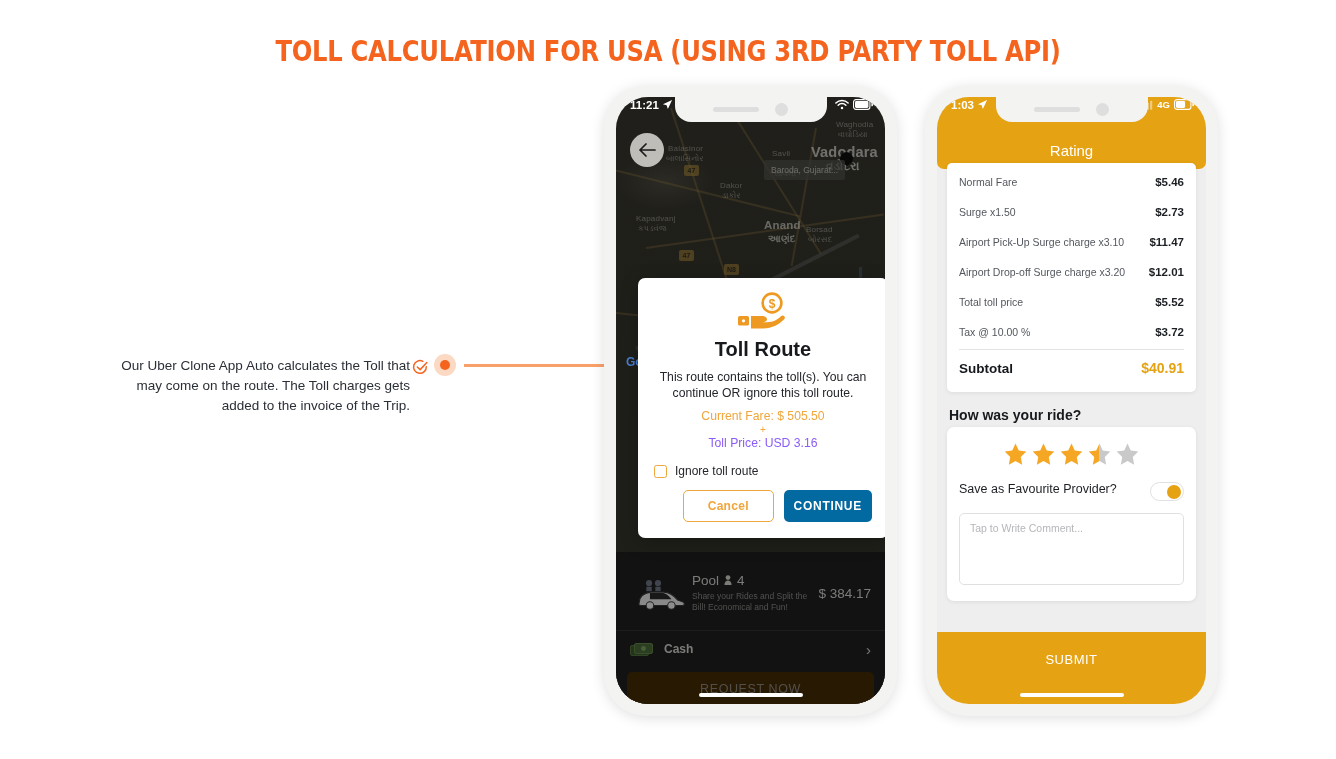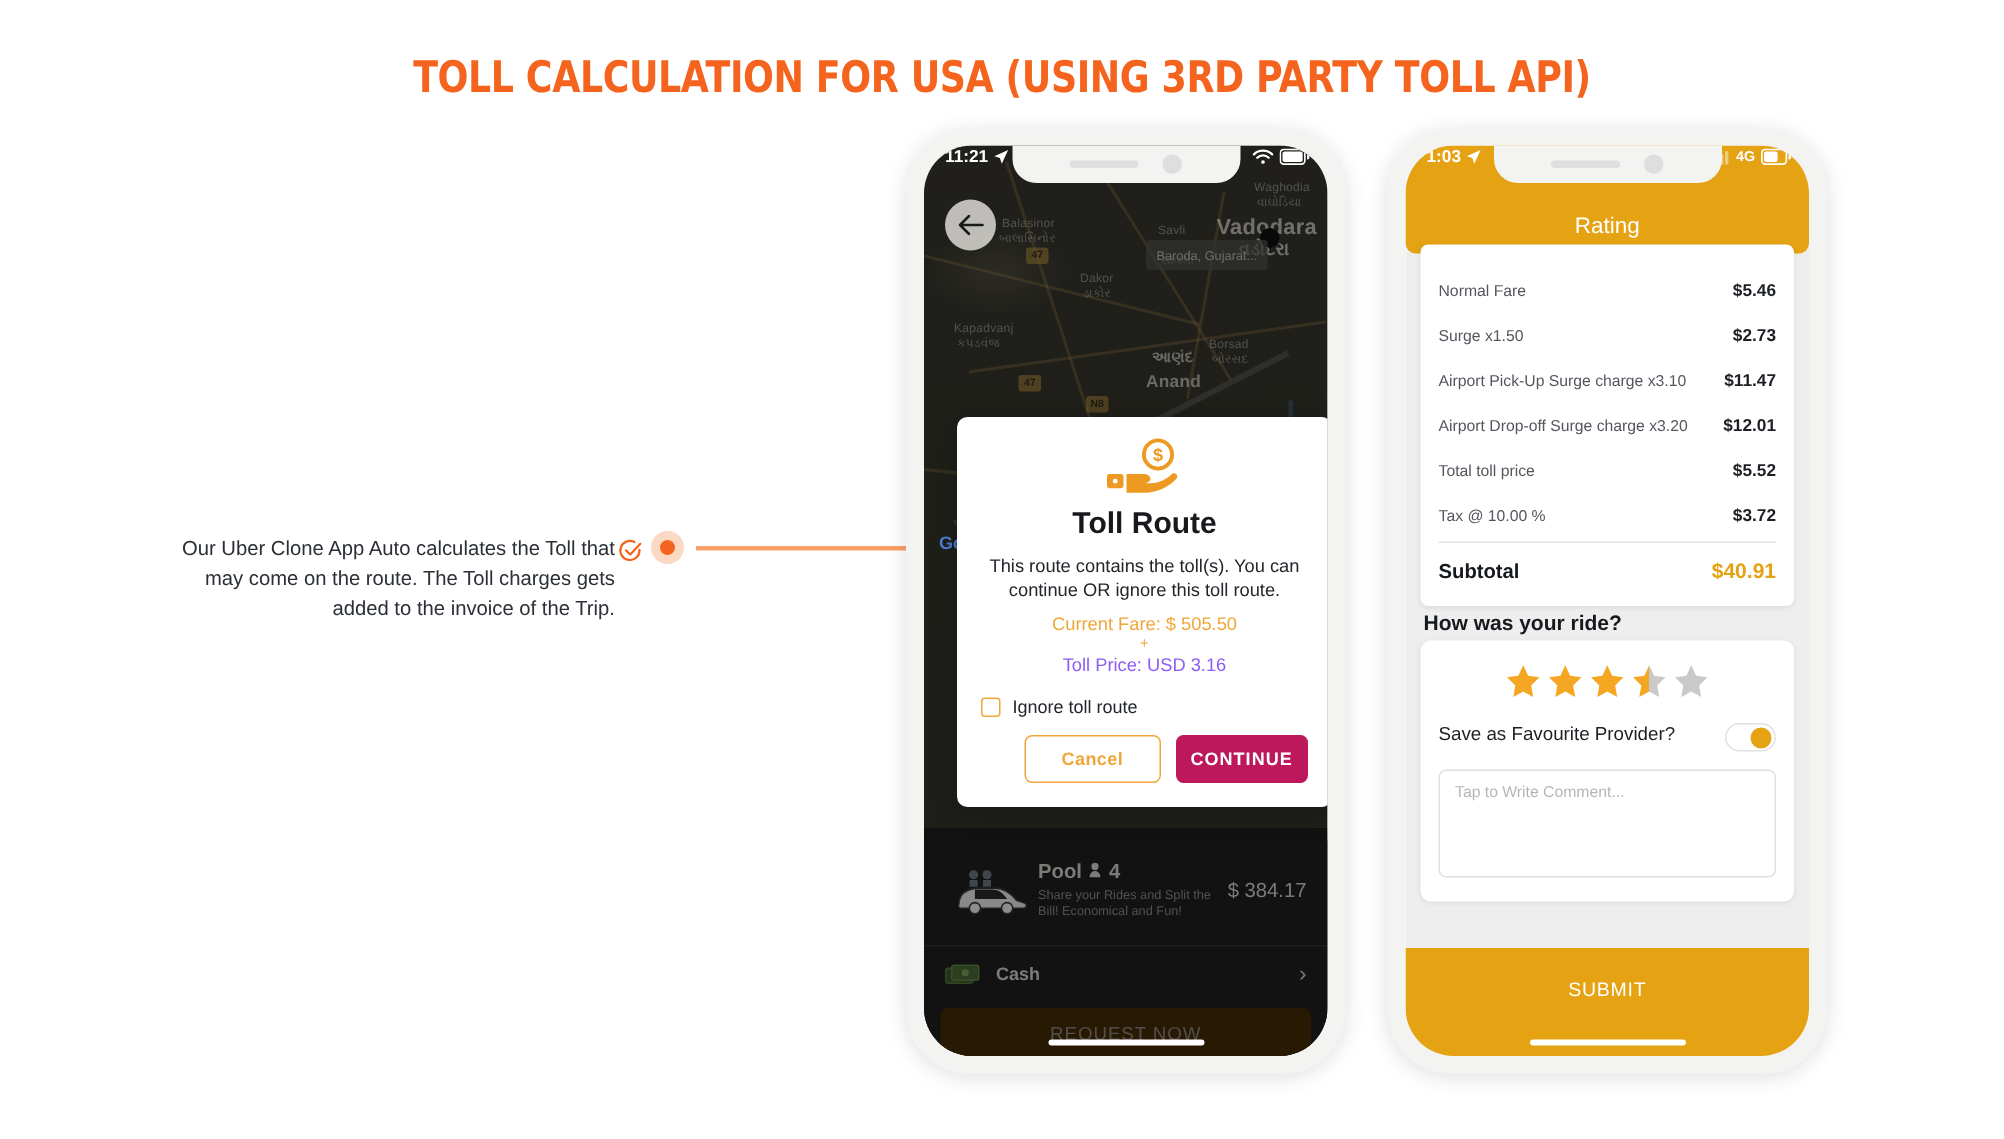--- a/index.html
+++ b/index.html
@@ -128,21 +128,21 @@
   
   .sheet {
     position: absolute; left: 0; right: 0; bottom: 0; height: 152px;
     background: #1f1f1f; z-index: 14;
     border-top-left-radius: 10px; border-top-right-radius: 10px;
   }
   .sheet-dim { position: absolute; inset: 0; background: rgba(0,0,0,.42); }
   .ride-row { position: absolute; left: 0; right: 0; top: 10px; height: 62px; display: flex; align-items: center; padding: 0 14px; }
   .ride-icon { width: 56px; height: 34px; flex: 0 0 56px; position: relative; }
   .ride-text { flex: 1; padding-left: 6px; }
-  .ride-title { font-size: 13.5px; font-weight: 700; color: #d6d4cf; display: flex; align-items: center; gap: 5px; }
+  .ride-title { font-size: 13.5px; font-weight: 400; color: #d6d4cf; display: flex; align-items: center; gap: 5px; }
   .ride-sub { font-size: 8.5px; line-height: 11.5px; color: #8e8c88; margin-top: 3px; max-width: 140px; }
   .ride-price { font-size: 13.5px; color: #d6d4cf; white-space: nowrap; }
   .sheet-div { position: absolute; left: 0; right: 0; top: 78px; height: 1px; background: rgba(255,255,255,.09); }
   .pay-row { position: absolute; left: 0; right: 0; top: 79px; height: 36px; display: flex; align-items: center; padding: 0 14px; }
   .pay-label { font-size: 12px; font-weight: 700; color: #d6d4cf; margin-left: 10px; flex: 1; }
   .chev { color: #d6d4cf; font-size: 15px; }
   .req-btn {
     position: absolute; left: 11px; right: 11px; top: 120px; height: 34px;
     border-radius: 5px; background: #462c06;
     display: flex; align-items: center; justify-content: center;
@@ -165,37 +165,37 @@
   .chk-row { display: flex; align-items: center; gap: 8px; margin-top: 14px; }
   .chk-box { width: 13px; height: 13px; border: 1.6px solid #F0A63A; border-radius: 2.5px; }
   .chk-label { font-size: 12px; color: #23262b; }
   .modal-btns { display: flex; gap: 10px; margin-top: 12px; padding-left: 29px; }
   .btn {
     flex: 1; height: 32px; border-radius: 5px;
     display: flex; align-items: center; justify-content: center;
     font-size: 12px; font-weight: 700; letter-spacing: .3px; cursor: pointer;
   }
   .btn-cancel { border: 1.4px solid #F0A63A; color: #F0A63A; background: #fff; }
-  .btn-continue { background: #be185d; color: #fff; letter-spacing: .7px; }
+  .btn-continue { background: #0369a1; color: #fff; letter-spacing: .7px; }
 
   
   #phone2 { left: 925px; top: 86px; width: 293px; height: 630px; }
   .p2-bg { position: absolute; inset: 0; background: #eeeeee; }
   .p2-header {
     position: absolute; top: 0; left: 0; right: 0; height: 72px;
     background: #E5A212; z-index: 20;
     border-bottom-left-radius: 7px; border-bottom-right-radius: 7px;
   }
   .p2-header-title {
     position: absolute; bottom: 10px; left: 0; right: 0; text-align: center;
     font-size: 15px; color: #fff;
   }
   .receipt {
     position: absolute; left: 10px; right: 10px; top: 66px; z-index: 22;
-    background: #fff; border-radius: 5px; padding: 16px 12px 8px;
+    background: #fff; border-radius: 5px; padding: 4px 12px 8px;
     box-shadow: 0 1px 4px rgba(0,0,0,.08);
   }
   .r-row { display: flex; align-items: center; justify-content: space-between; height: 30px; }
   .r-label { font-size: 10.5px; color: #53575d; }
   .r-val { font-size: 11.5px; font-weight: 700; color: #1c1f23; }
   .r-sep { height: 1px; background: #e3e3e3; margin: 2px 0; }
   .r-row.total { height: 32px; }
   .r-row.total .r-label { font-size: 13.5px; font-weight: 700; color: #15181c; text-align: center; }
   .r-row.total .r-val { font-size: 14px; font-weight: 700; color: #E5A212; }
 
@@ -262,21 +262,21 @@
         <div class="map-label" style="left:20px; top:117px;">Kapadvanj</div>
         <div class="map-label" style="left:22px; top:127px;">કપડવંજ</div>
         <div class="map-label" style="left:104px; top:84px;">Dakor</div>
         <div class="map-label" style="left:106px; top:94px;">ડાકોર</div>
         <div class="map-label" style="left:156px; top:52px;">Savli</div>
         <div class="map-label" style="left:158px; top:72px;font-weight:bold;">સાવલી</div>
         <div class="map-label" style="left:220px; top:23px;">Waghodia</div>
         <div class="map-label" style="left:222px; top:33px;">વાઘોડિયા</div>
         <div class="map-label big" style="left:195px; top:47px;">Vadodara</div>
         <div class="map-label big" style="left:210px; top:62px; font-size:12px;">વડોદરા</div>
-        <div class="map-label med" style="left:148px; top:122px;margin-top:30px;">Anand</div>
+        <div class="map-label med" style="left:148px; top:122px;">Anand</div>
         <div class="map-label med" style="left:152px; top:136px; font-size:10px;">આણંદ</div>
         <div class="map-label" style="left:190px; top:128px;">Borsad</div>
         <div class="map-label" style="left:192px; top:138px;">બોરસદ</div>
 
         <div class="map-shield" style="left:68px; top:68px;">47</div>
         <div class="map-shield" style="left:63px; top:153px;">47</div>
         <div class="map-shield" style="left:108px; top:167px;">N8</div>
 
         <div class="map-pin" style="left:224px; top:55px;"></div>
         <div class="map-tooltip" style="left:148px; top:63px;">Baroda, Gujarat...</div>

